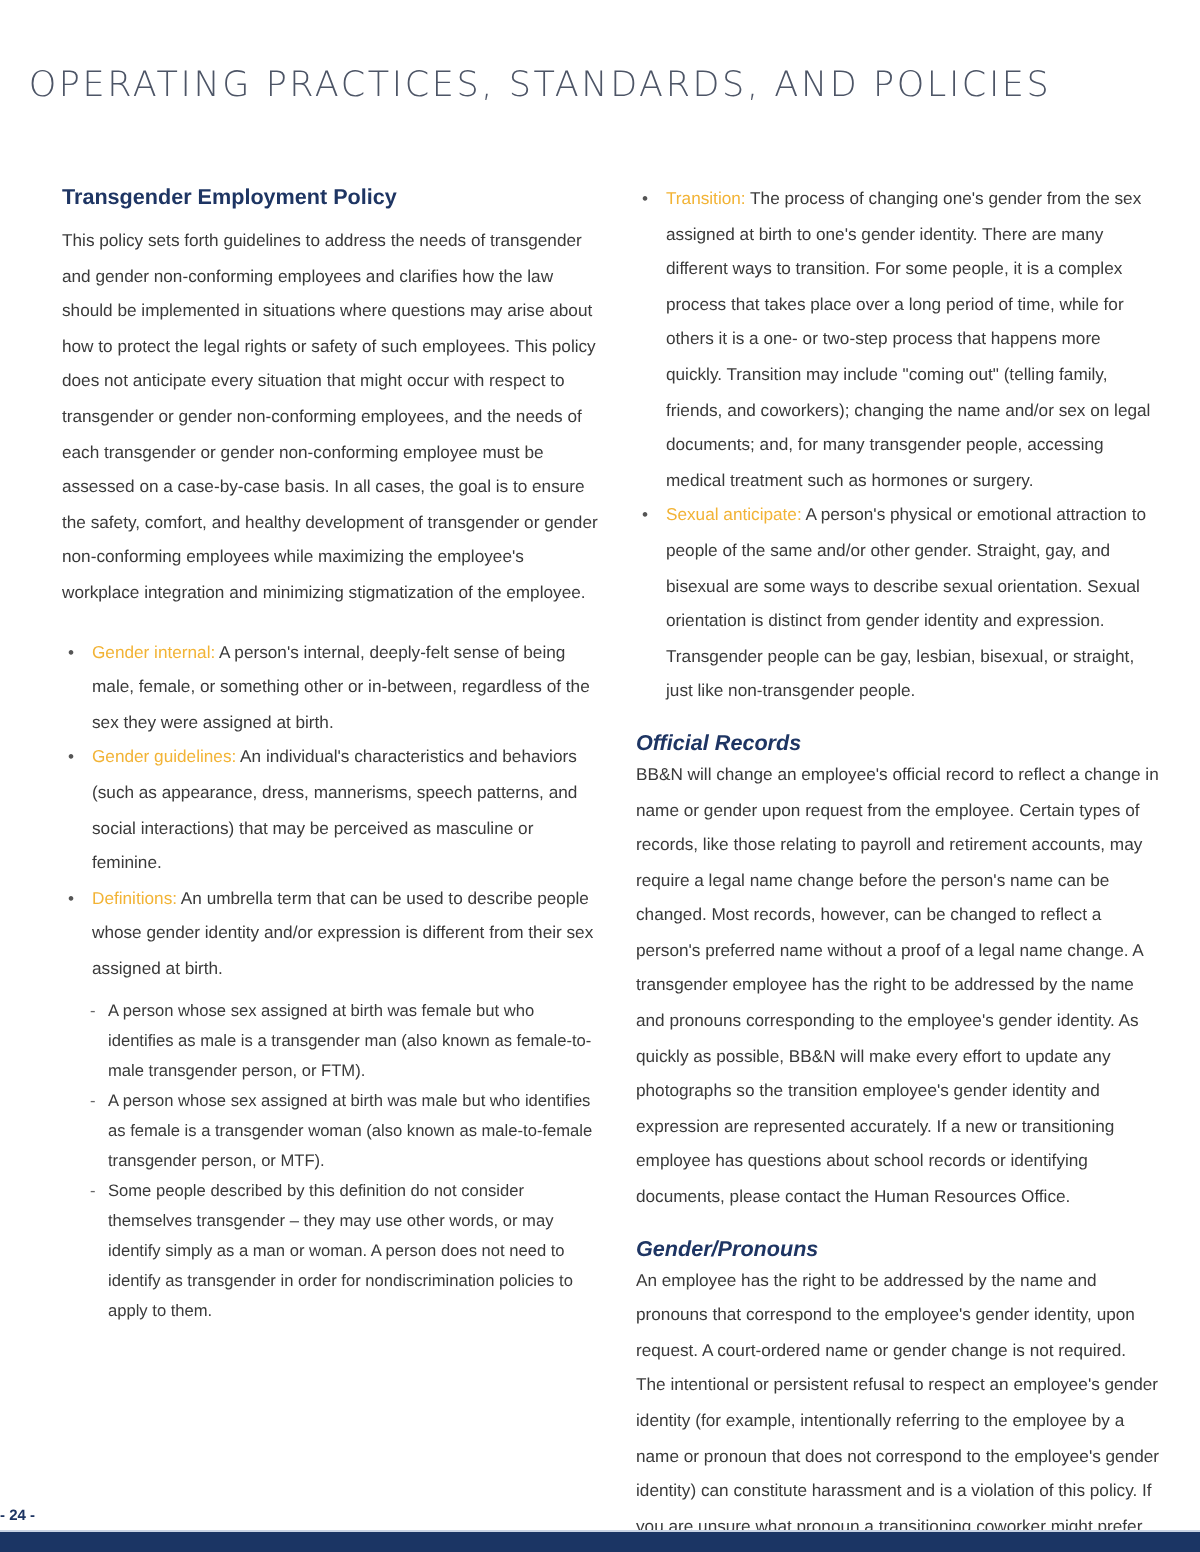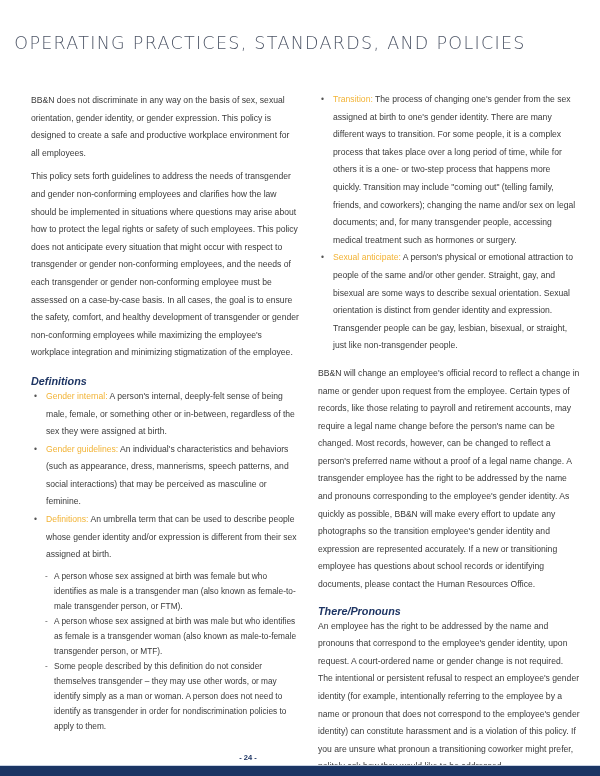--- a/index.html
+++ b/index.html
@@ -28,37 +28,36 @@
   p { margin: 0; }
   .gap { height: 6px; }
   .term { color: #f2b335; }
   ul.bul { list-style: none; margin: 0; padding: 0; }
   ul.bul li { position: relative; padding-left: 15px; }
   ul.bul li .dot { position: absolute; left: 3px; top: 0; color: #555; }
   ul.dash { list-style: none; margin: 0; padding: 0 0 0 14px; line-height: 15px; font-size: 8.3px; }
   ul.dash li { position: relative; padding-left: 9px; }
   ul.dash li .dsh { position: absolute; left: 0; top: 0; color: #666; }
   .page-num {
-    position: absolute; top: 753px; left: 0; width: 496px; text-align: center;
+    position: absolute; top: 753px; left: 0; width: 496px; text-align: left;
     font-size: 7.5px; font-weight: bold; color: #1e3563;
   }
   .footer-line { position: absolute; top: 765px; left: 0; width: 600px; height: 1px; background: #c9d3e3; }
   .footer-bar { position: absolute; top: 766px; left: 0; width: 600px; height: 10px; background: #1b3564; }
 </style>
 </head>
 <body>
 
 <div class="page-title">OPERATING PRACTICES, STANDARDS, AND POLICIES</div>
 
 <div class="col left">
-  <p>BB&amp;N does not discriminate in any way on the basis of sex, sexual orientation, gender identity, or gender expression. This policy is designed to create a safe and productive workplace environment for all employees.</p>
+  <h2>Transgender Employment Policy</h2>
   <div class="gap"></div>
   <p>This policy sets forth guidelines to address the needs of transgender and gender non-conforming employees and clarifies how the law should be implemented in situations where questions may arise about how to protect the legal rights or safety of such employees. This policy does not anticipate every situation that might occur with respect to transgender or gender non-conforming employees, and the needs of each transgender or gender non-conforming employee must be assessed on a case-by-case basis. In all cases, the goal is to ensure the safety, comfort, and healthy development of transgender or gender non-conforming employees while maximizing the employee's workplace integration and minimizing stigmatization of the employee.</p>
   <div style="height:12px"></div>
-  <h3>Definitions</h3>
   <ul class="bul">
     <li>
       <span class="dot">•</span>
       <span class="term">Gender internal:</span><span> A person's internal, deeply-felt sense of being male, female, or something other or in-between, regardless of the sex they were assigned at birth.</span>
     </li>
     <li>
       <span class="dot">•</span>
       <span class="term">Gender guidelines:</span><span> An individual's characteristics and behaviors (such as appearance, dress, mannerisms, speech patterns, and social interactions) that may be perceived as masculine or feminine.</span>
     </li>
     <li>
@@ -80,21 +79,22 @@
     <li>
       <span class="dot">•</span>
       <span class="term">Transition:</span><span> The process of changing one's gender from the sex assigned at birth to one's gender identity. There are many different ways to transition. For some people, it is a complex process that takes place over a long period of time, while for others it is a one- or two-step process that happens more quickly. Transition may include "coming out" (telling family, friends, and coworkers); changing the name and/or sex on legal documents; and, for many transgender people, accessing medical treatment such as hormones or surgery.</span>
     </li>
     <li>
       <span class="dot">•</span>
       <span class="term">Sexual anticipate:</span><span> A person's physical or emotional attraction to people of the same and/or other gender. Straight, gay, and bisexual are some ways to describe sexual orientation. Sexual orientation is distinct from gender identity and expression. Transgender people can be gay, lesbian, bisexual, or straight, just like non-transgender people.</span>
     </li>
   </ul>
   <div style="height:10px"></div>
+  <h3>Official Records</h3>
   <p>BB&amp;N will change an employee's official record to reflect a change in name or gender upon request from the employee. Certain types of records, like those relating to payroll and retirement accounts, may require a legal name change before the person's name can be changed. Most records, however, can be changed to reflect a person's preferred name without a proof of a legal name change. A transgender employee has the right to be addressed by the name and pronouns corresponding to the employee's gender identity. As quickly as possible, BB&amp;N will make every effort to update any photographs so the transition employee's gender identity and expression are represented accurately. If a new or transitioning employee has questions about school records or identifying documents, please contact the Human Resources Office.</p>
   <div style="height:10px"></div>
-  <h3>There/Pronouns</h3>
+  <h3>Gender/Pronouns</h3>
   <p>An employee has the right to be addressed by the name and pronouns that correspond to the employee's gender identity, upon request. A court-ordered name or gender change is not required. The intentional or persistent refusal to respect an employee's gender identity (for example, intentionally referring to the employee by a name or pronoun that does not correspond to the employee's gender identity) can constitute harassment and is a violation of this policy. If you are unsure what pronoun a transitioning coworker might prefer, politely ask how they would like to be addressed.</p>
 </div>
 
 <div class="page-num">- 24 -</div>
 <div class="footer-line"></div>
 <div class="footer-bar"></div>
 
 </body></html>

